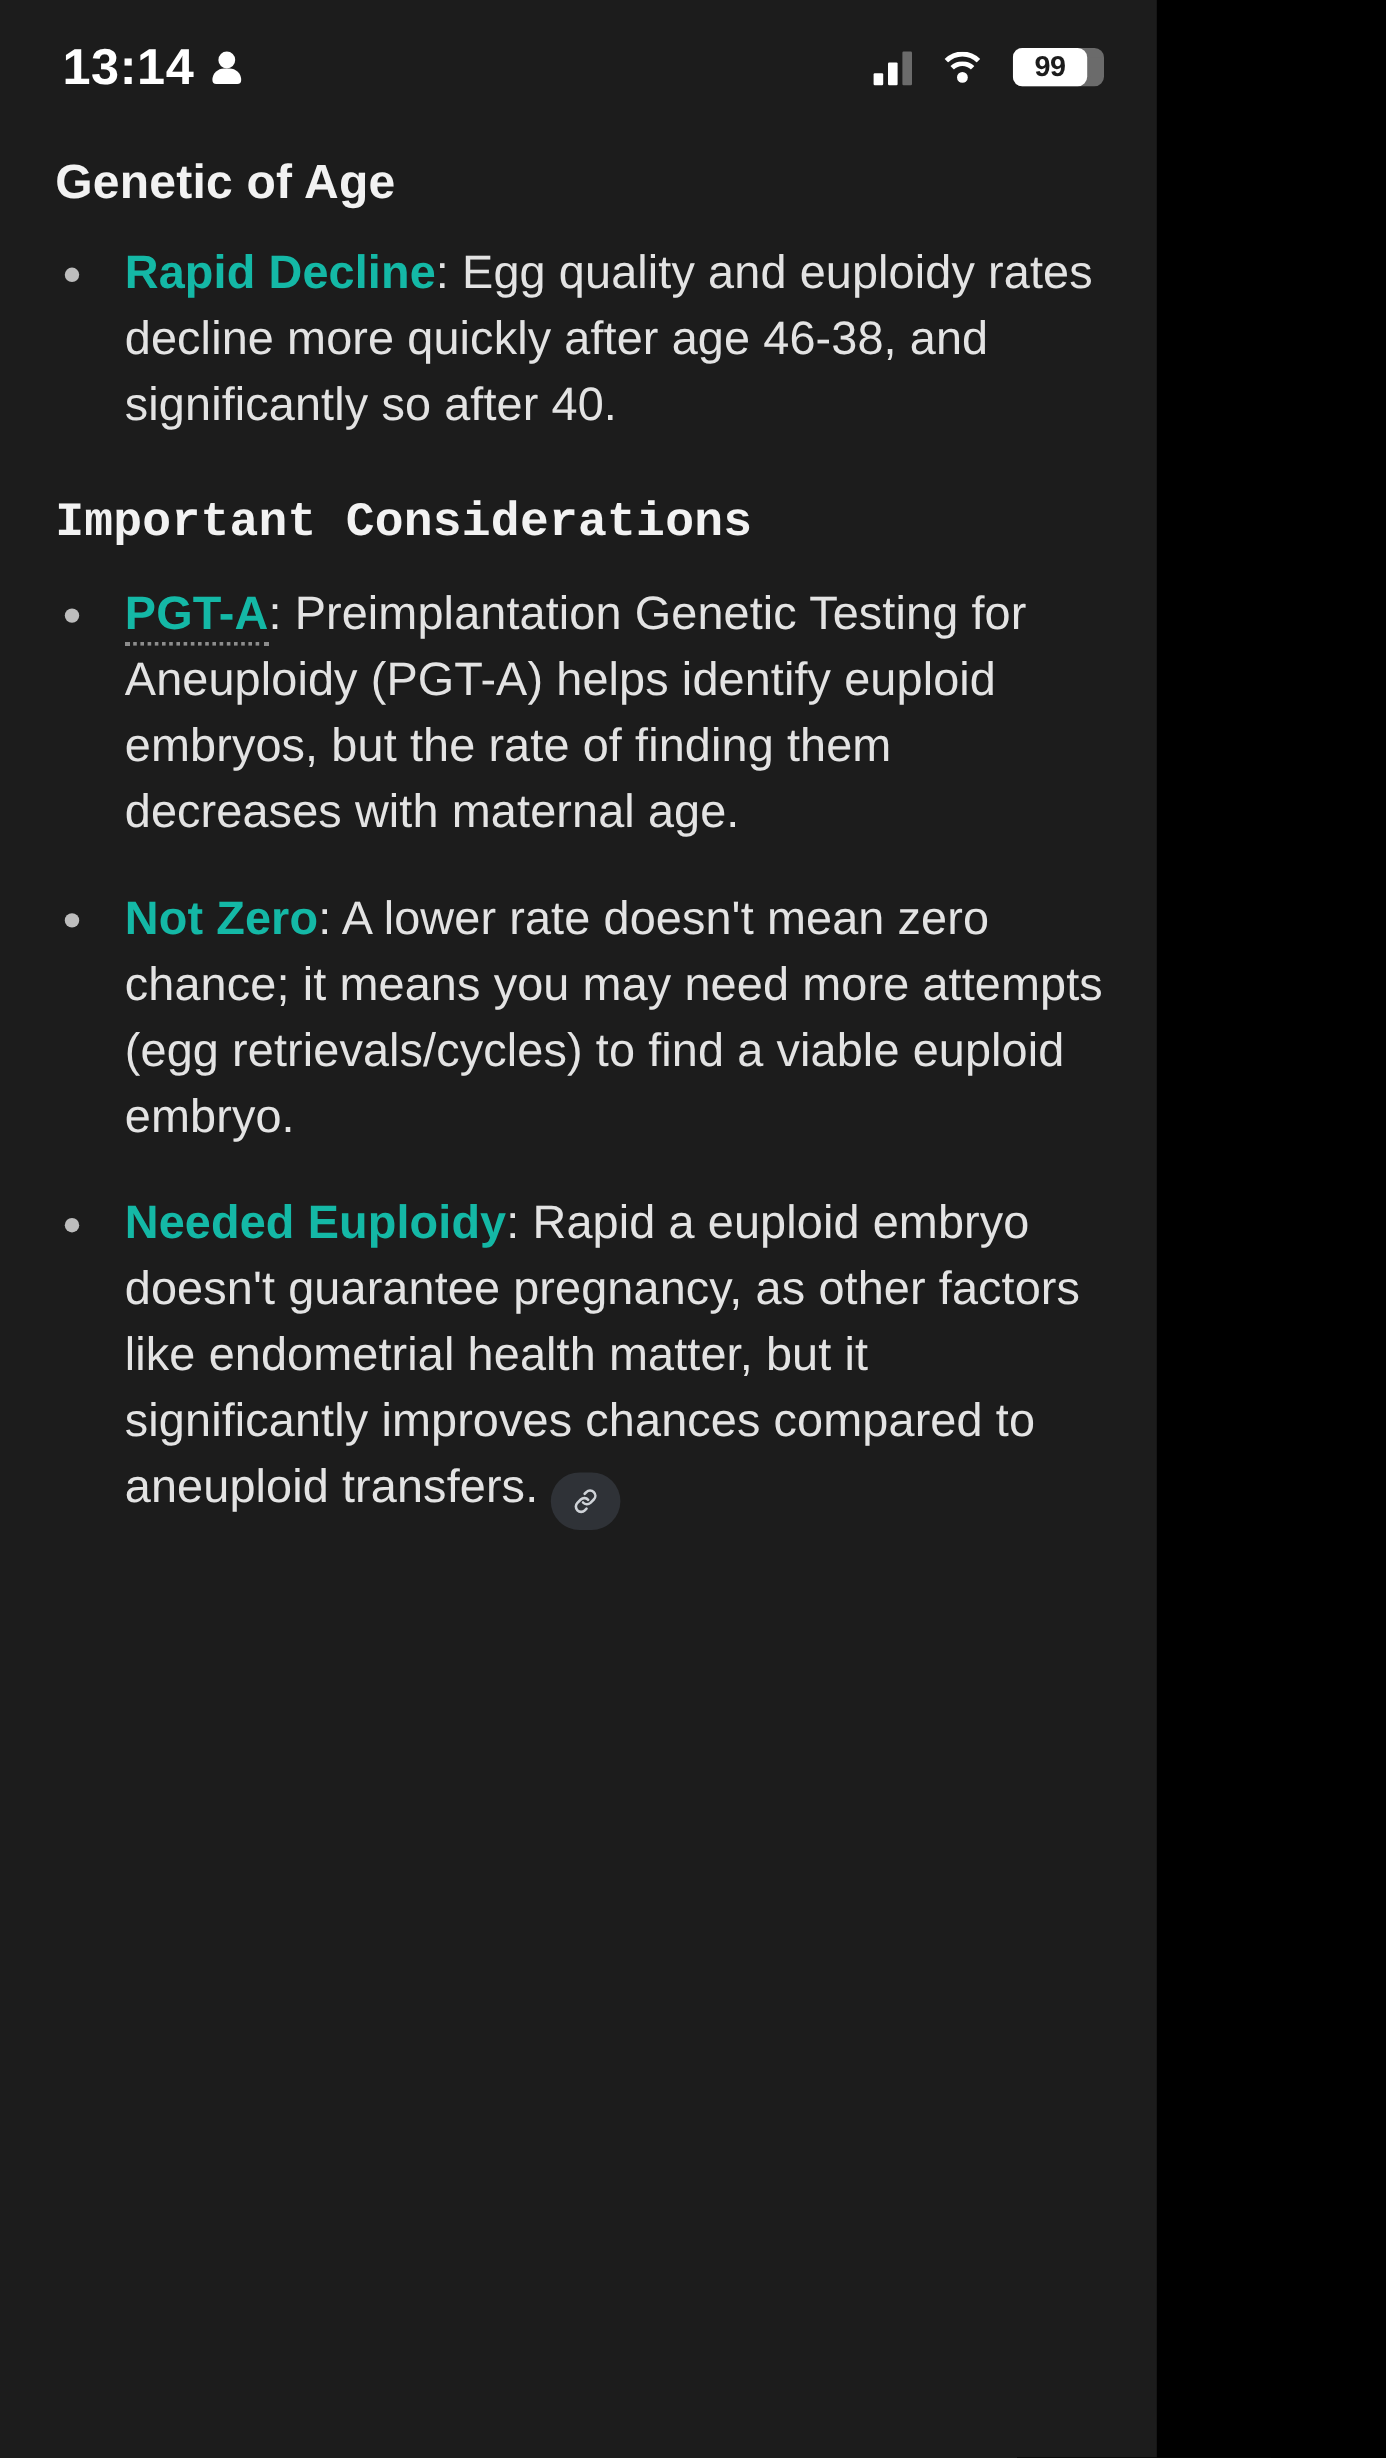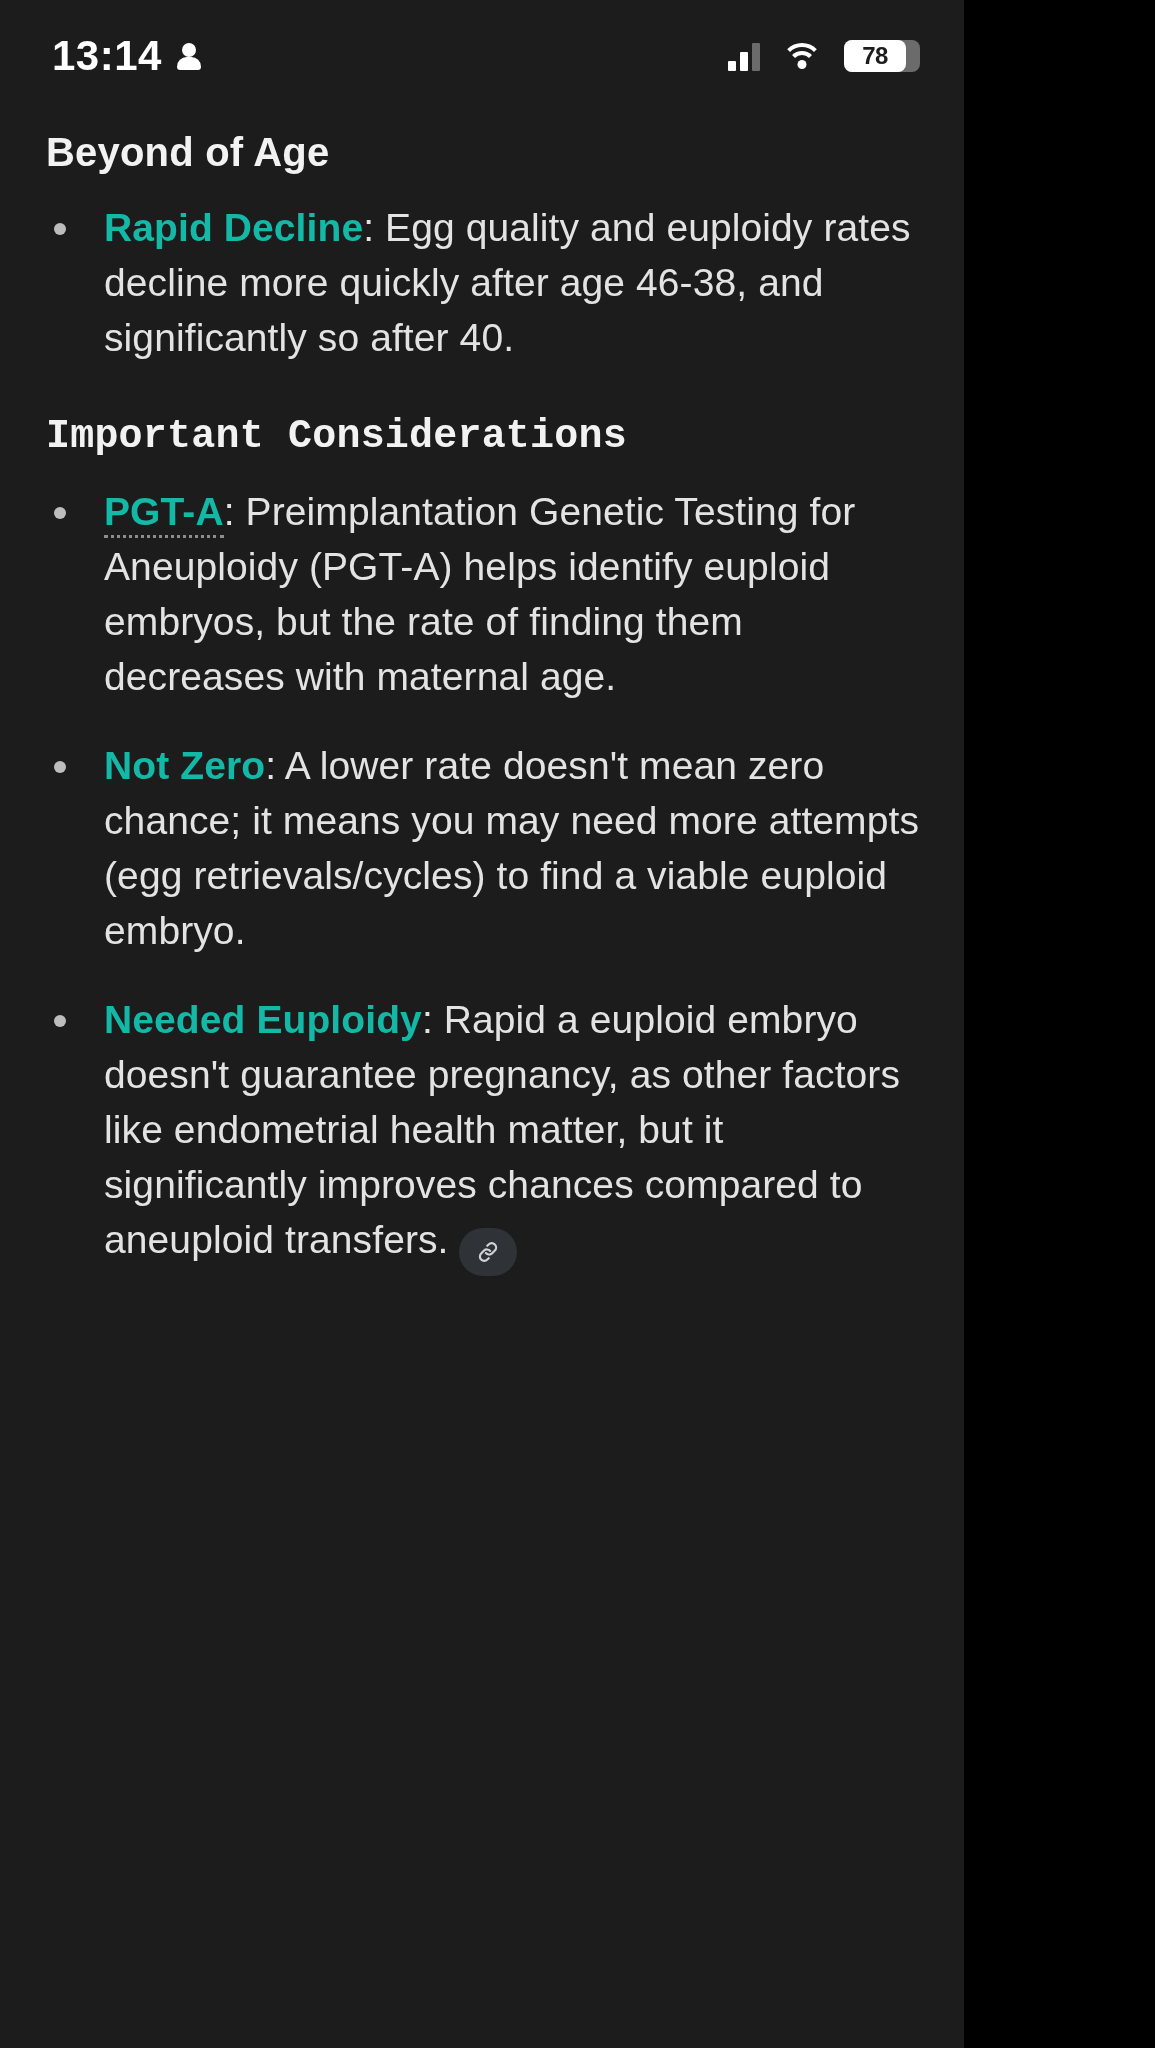--- a/index.html
+++ b/index.html
@@ -228,29 +228,29 @@
           <i></i>
       </span>
       <span class="wifi">
         <span class="a"></span>
           <span class="b"></span>
           <span class="c"></span>
       </span>
       <span class="battery-wrap">
         <span class="shell"></span>
         <span class="battery">
-          <span class="lvl">78</span>
+          <span class="lvl">99</span>
         </span>
       </span>
     </div>
   </div>
 
   <div class="content">
 
-    <h2 class="section-heading">Beyond of Age</h2>
+    <h2 class="section-heading">Genetic of Age</h2>
 
     <ul class="bullets">
       <li>
         <span class="lead">Rapid Decline</span><span>: Egg quality and euploidy rates decline more quickly after age 46-38, and significantly so after 40.</span>
       </li>
     </ul>
 
     <h2 class="section-heading second">Important Considerations</h2>
 
     <ul class="bullets">

